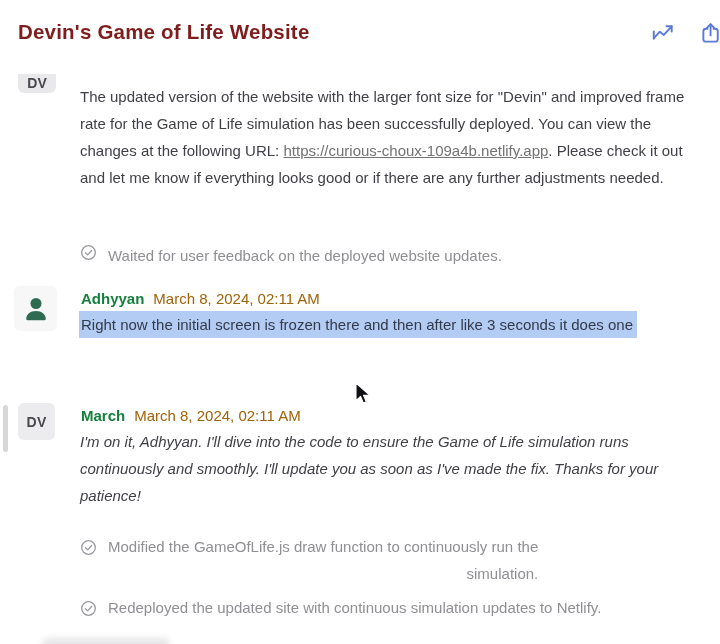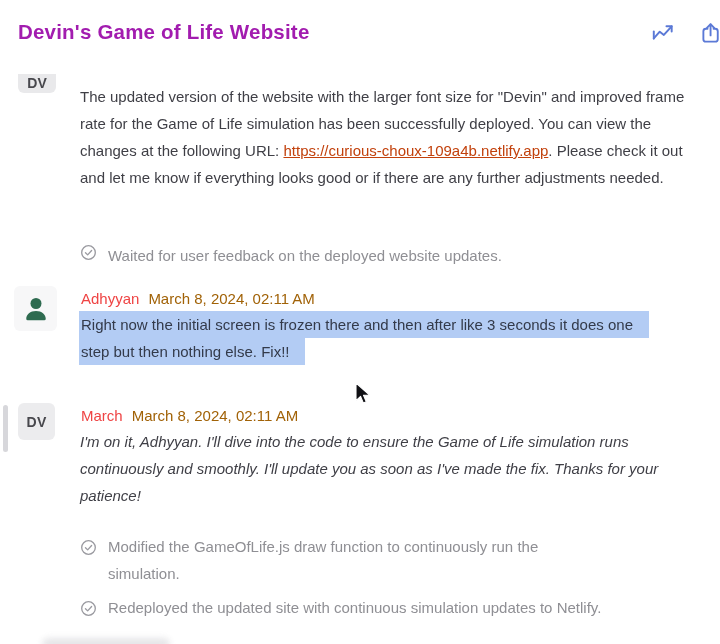--- a/index.html
+++ b/index.html
@@ -10,21 +10,21 @@
     width: 720px;
     height: 644px;
     background: #ffffff;
     overflow: hidden;
   }
   .page-title {
     position: absolute;
     left: 18px; top: 20px;
     font-size: 20.5px;
     font-weight: 700;
-    color: #a21caf;
+    color: #7f1d1d;
     letter-spacing: 0.2px;
   }
   .header-icons {
     position: absolute;
     right: -4px; top: 20px;
     display: flex;
     gap: 22px;
   }
   .icon-btn {
     width: 26px; height: 26px;
@@ -36,21 +36,21 @@
   
   .msg-text {
     position: absolute;
     left: 80px;
     width: 624px;
     font-size: 15px;
     line-height: 27px;
     color: #3f3f46;
   }
   .msg-link {
-    color: #c2410c;
+    color: #737373;
     text-decoration: underline;
     cursor: pointer;
   }
 
   
   .avatar-partial {
     position: absolute;
     left: 18px; top: 74px;
     width: 38px; height: 19px;
     background: #e9e9eb;
@@ -92,34 +92,34 @@
   }
 
   
   .msg-header {
     position: absolute;
     left: 81px;
     font-size: 15px;
     line-height: 22px;
     white-space: nowrap;
   }
-  .msg-header .name { font-weight: 400; color: #ef4444; }
+  .msg-header .name { font-weight: 700; color: #15803d; }
   .msg-header .timestamp { color: #a16207; margin-left: 9px; font-weight: 400; }
 
   
   .selected-block {
     position: absolute;
     left: 79px; top: 311px;
     font-size: 15px;
   }
   .hl-line {
     display: block;
     width: fit-content;
     line-height: 27px;
-    padding: 0 16px 0 2px;
+    padding: 0 4px 0 2px;
     background: #b3ccf4;
     color: #333a4a;
   }
 
   
   .task-row {
     position: absolute;
     left: 80px;
     display: flex;
     align-items: flex-end;
@@ -135,21 +135,21 @@
   .task-item {
     display: flex;
     align-items: flex-start;
     color: #8f8f94;
     font-size: 15px;
     line-height: 27px;
     margin-bottom: 7px;
   }
   .task-item .task-icon { flex: 0 0 28px; padding-top: 4px; }
   .task-item .task-text { max-width: 540px; }
-  .task-item .task-text .tline { display: block; }
+  .task-item .task-text .tline { display: block; text-align: right; }
   .task-item .task-text .tline:empty { display: none; }
 
   .cursor {
     position: absolute;
     left: 354px; top: 382px;
     pointer-events: none;
   }
 
   .next-item-shadow {
     position: absolute;
@@ -205,21 +205,20 @@
     <svg width="30" height="32" viewBox="0 0 24 24">
       <circle cx="12" cy="7.6" r="4.4" fill="#2e6b50"></circle>
       <path d="M12 13.6 c-4.6 0-7.8 2.7-7.8 6.2 a1.2 1.2 0 0 0 1.2 1.2 h13.2 a1.2 1.2 0 0 0 1.2-1.2 c0-3.5-3.2-6.2-7.8-6.2 z" fill="#2e6b50"></path>
     </svg>
   </div>
   <div class="msg-header" style="top:288px;">
     <span class="name">Adhyyan</span><span class="timestamp">March 8, 2024, 02:11 AM</span>
   </div>
   <div class="selected-block">
     <span class="hl-line">Right now the initial screen is frozen there and then after like 3 seconds it does one</span>
-    <span class="hl-line">step but then nothing else. Fix!!</span>
   </div>
 
   <div class="thread-indicator"></div>
   <div class="avatar-dv">
     <span>DV</span>
   </div>
   <div class="msg-header" style="top:405px;">
     <span class="name">March</span><span class="timestamp">March 8, 2024, 02:11 AM</span>
   </div>
   <div class="msg-text" style="top:428px; width:628px;font-style:italic;">I'm on it, Adhyyan. I'll dive into the code to ensure the Game of Life simulation runs continuously and smoothly. I'll update you as soon as I've made the fix. Thanks for your patience!</div>

